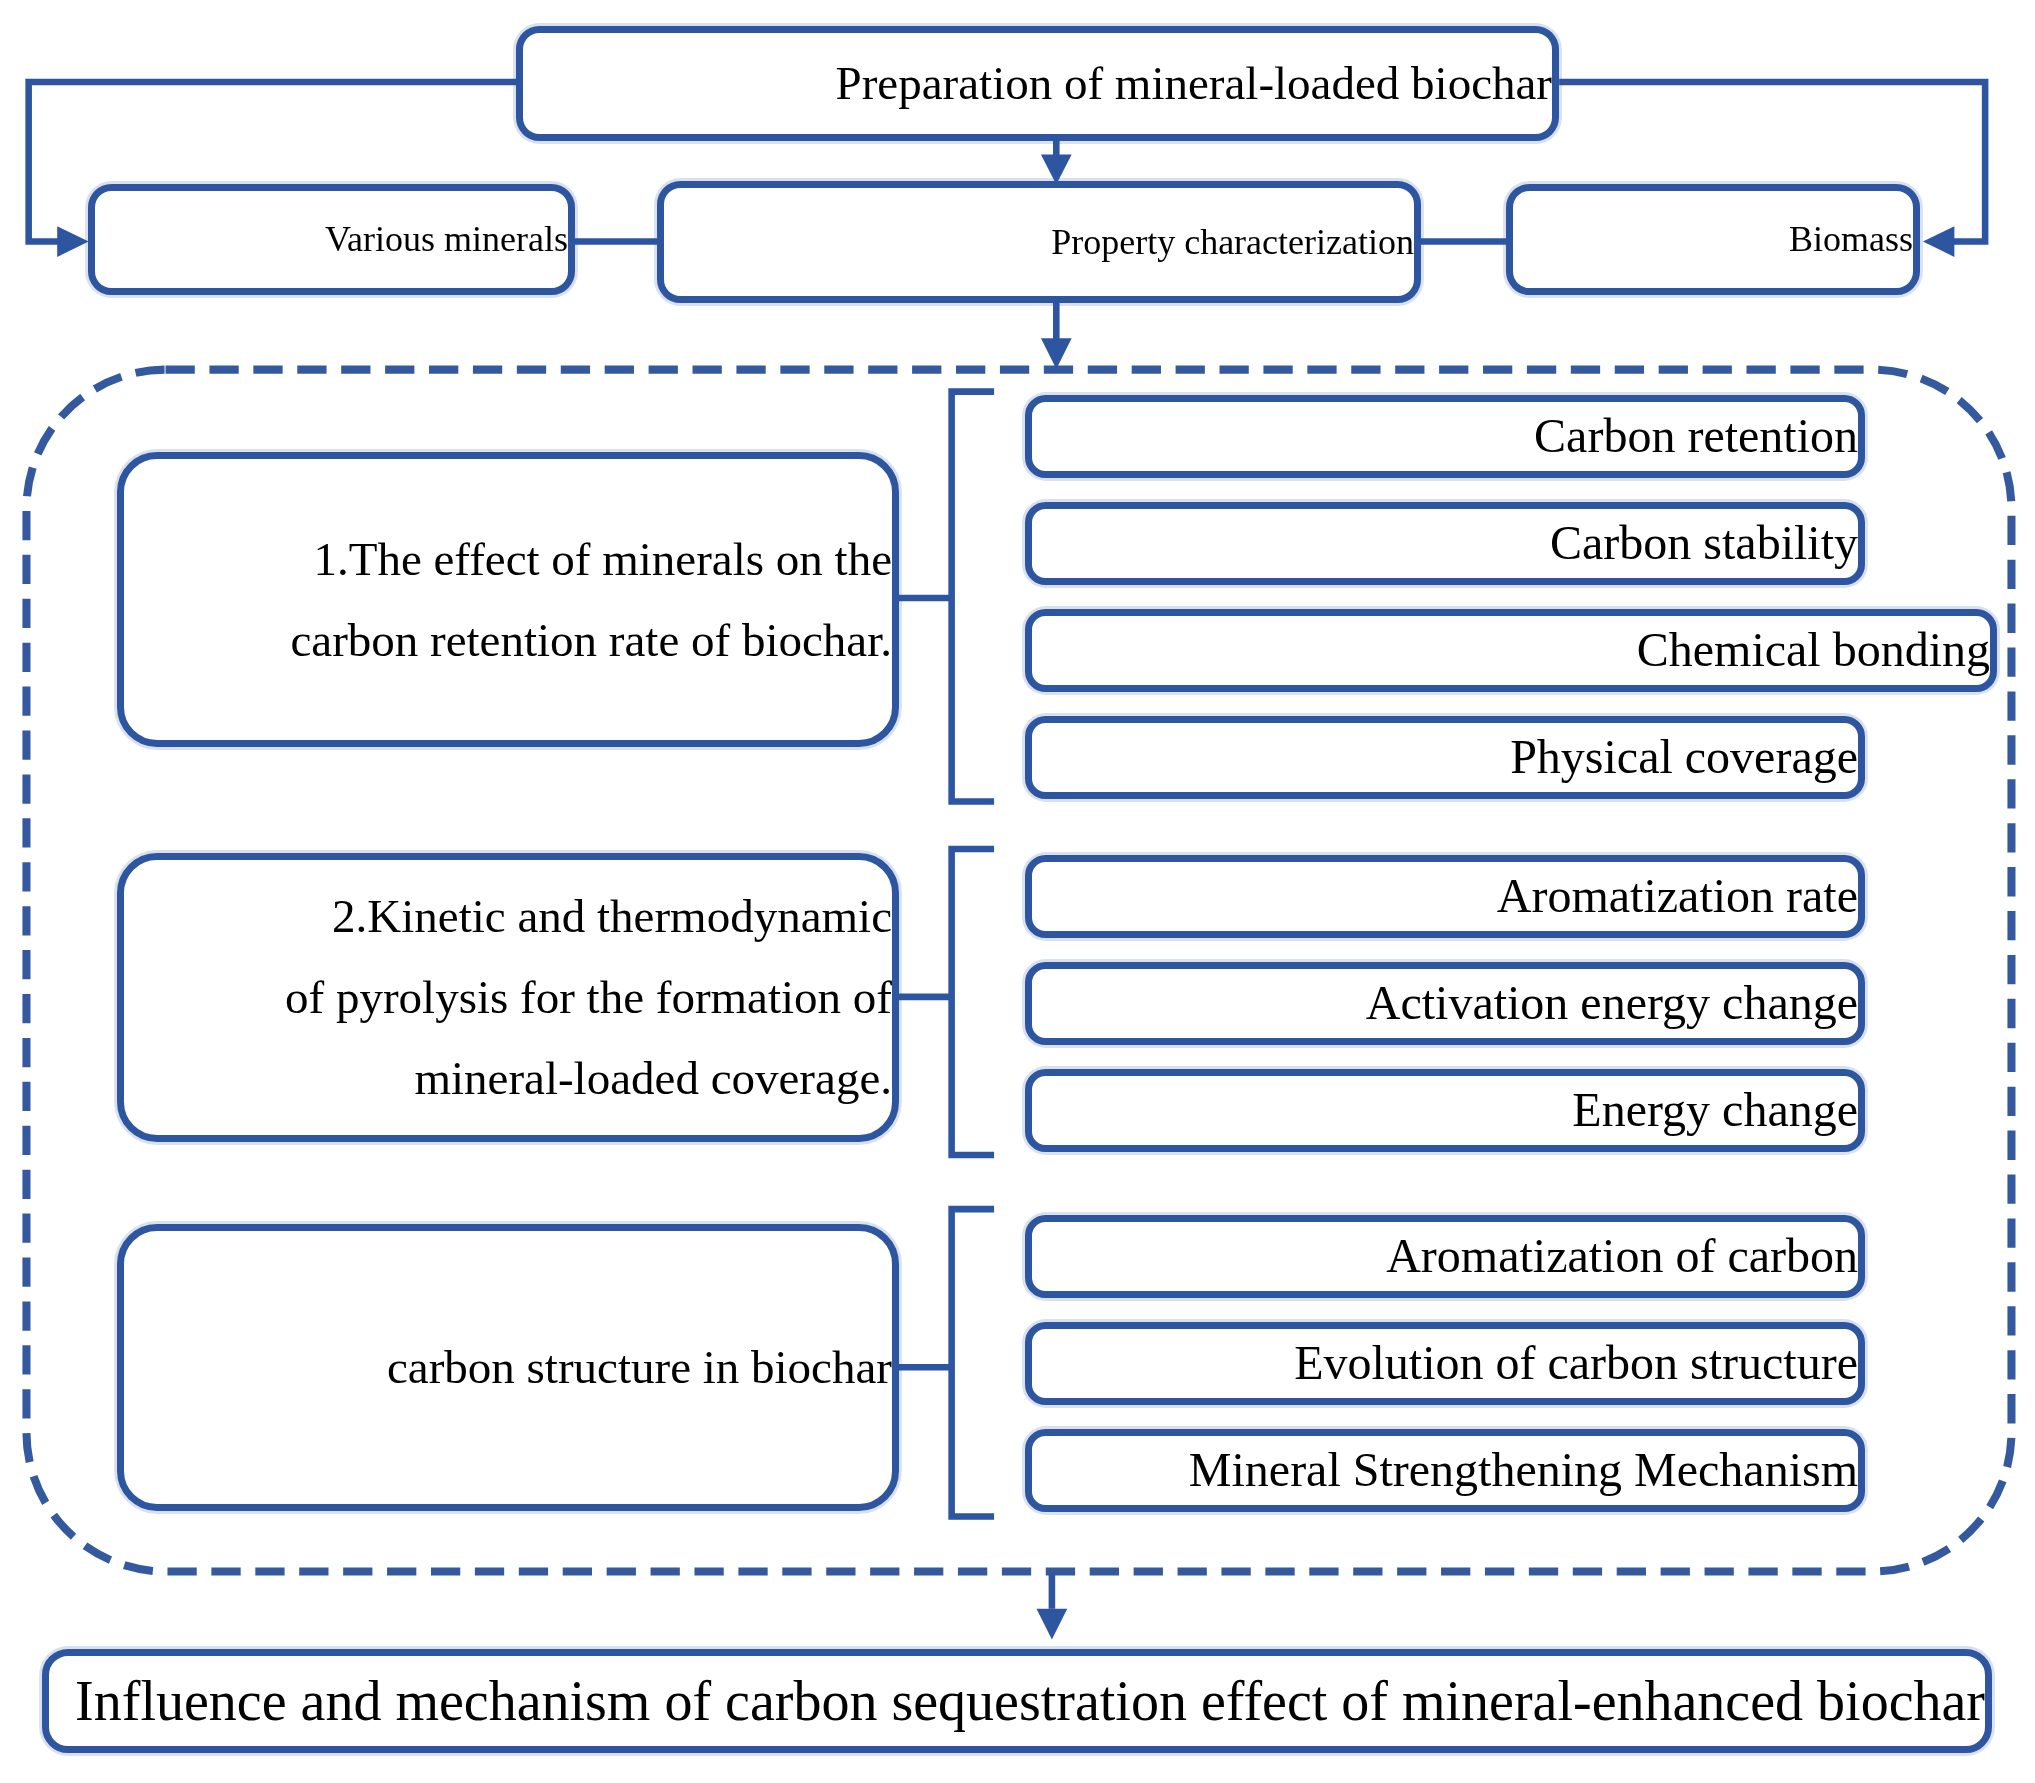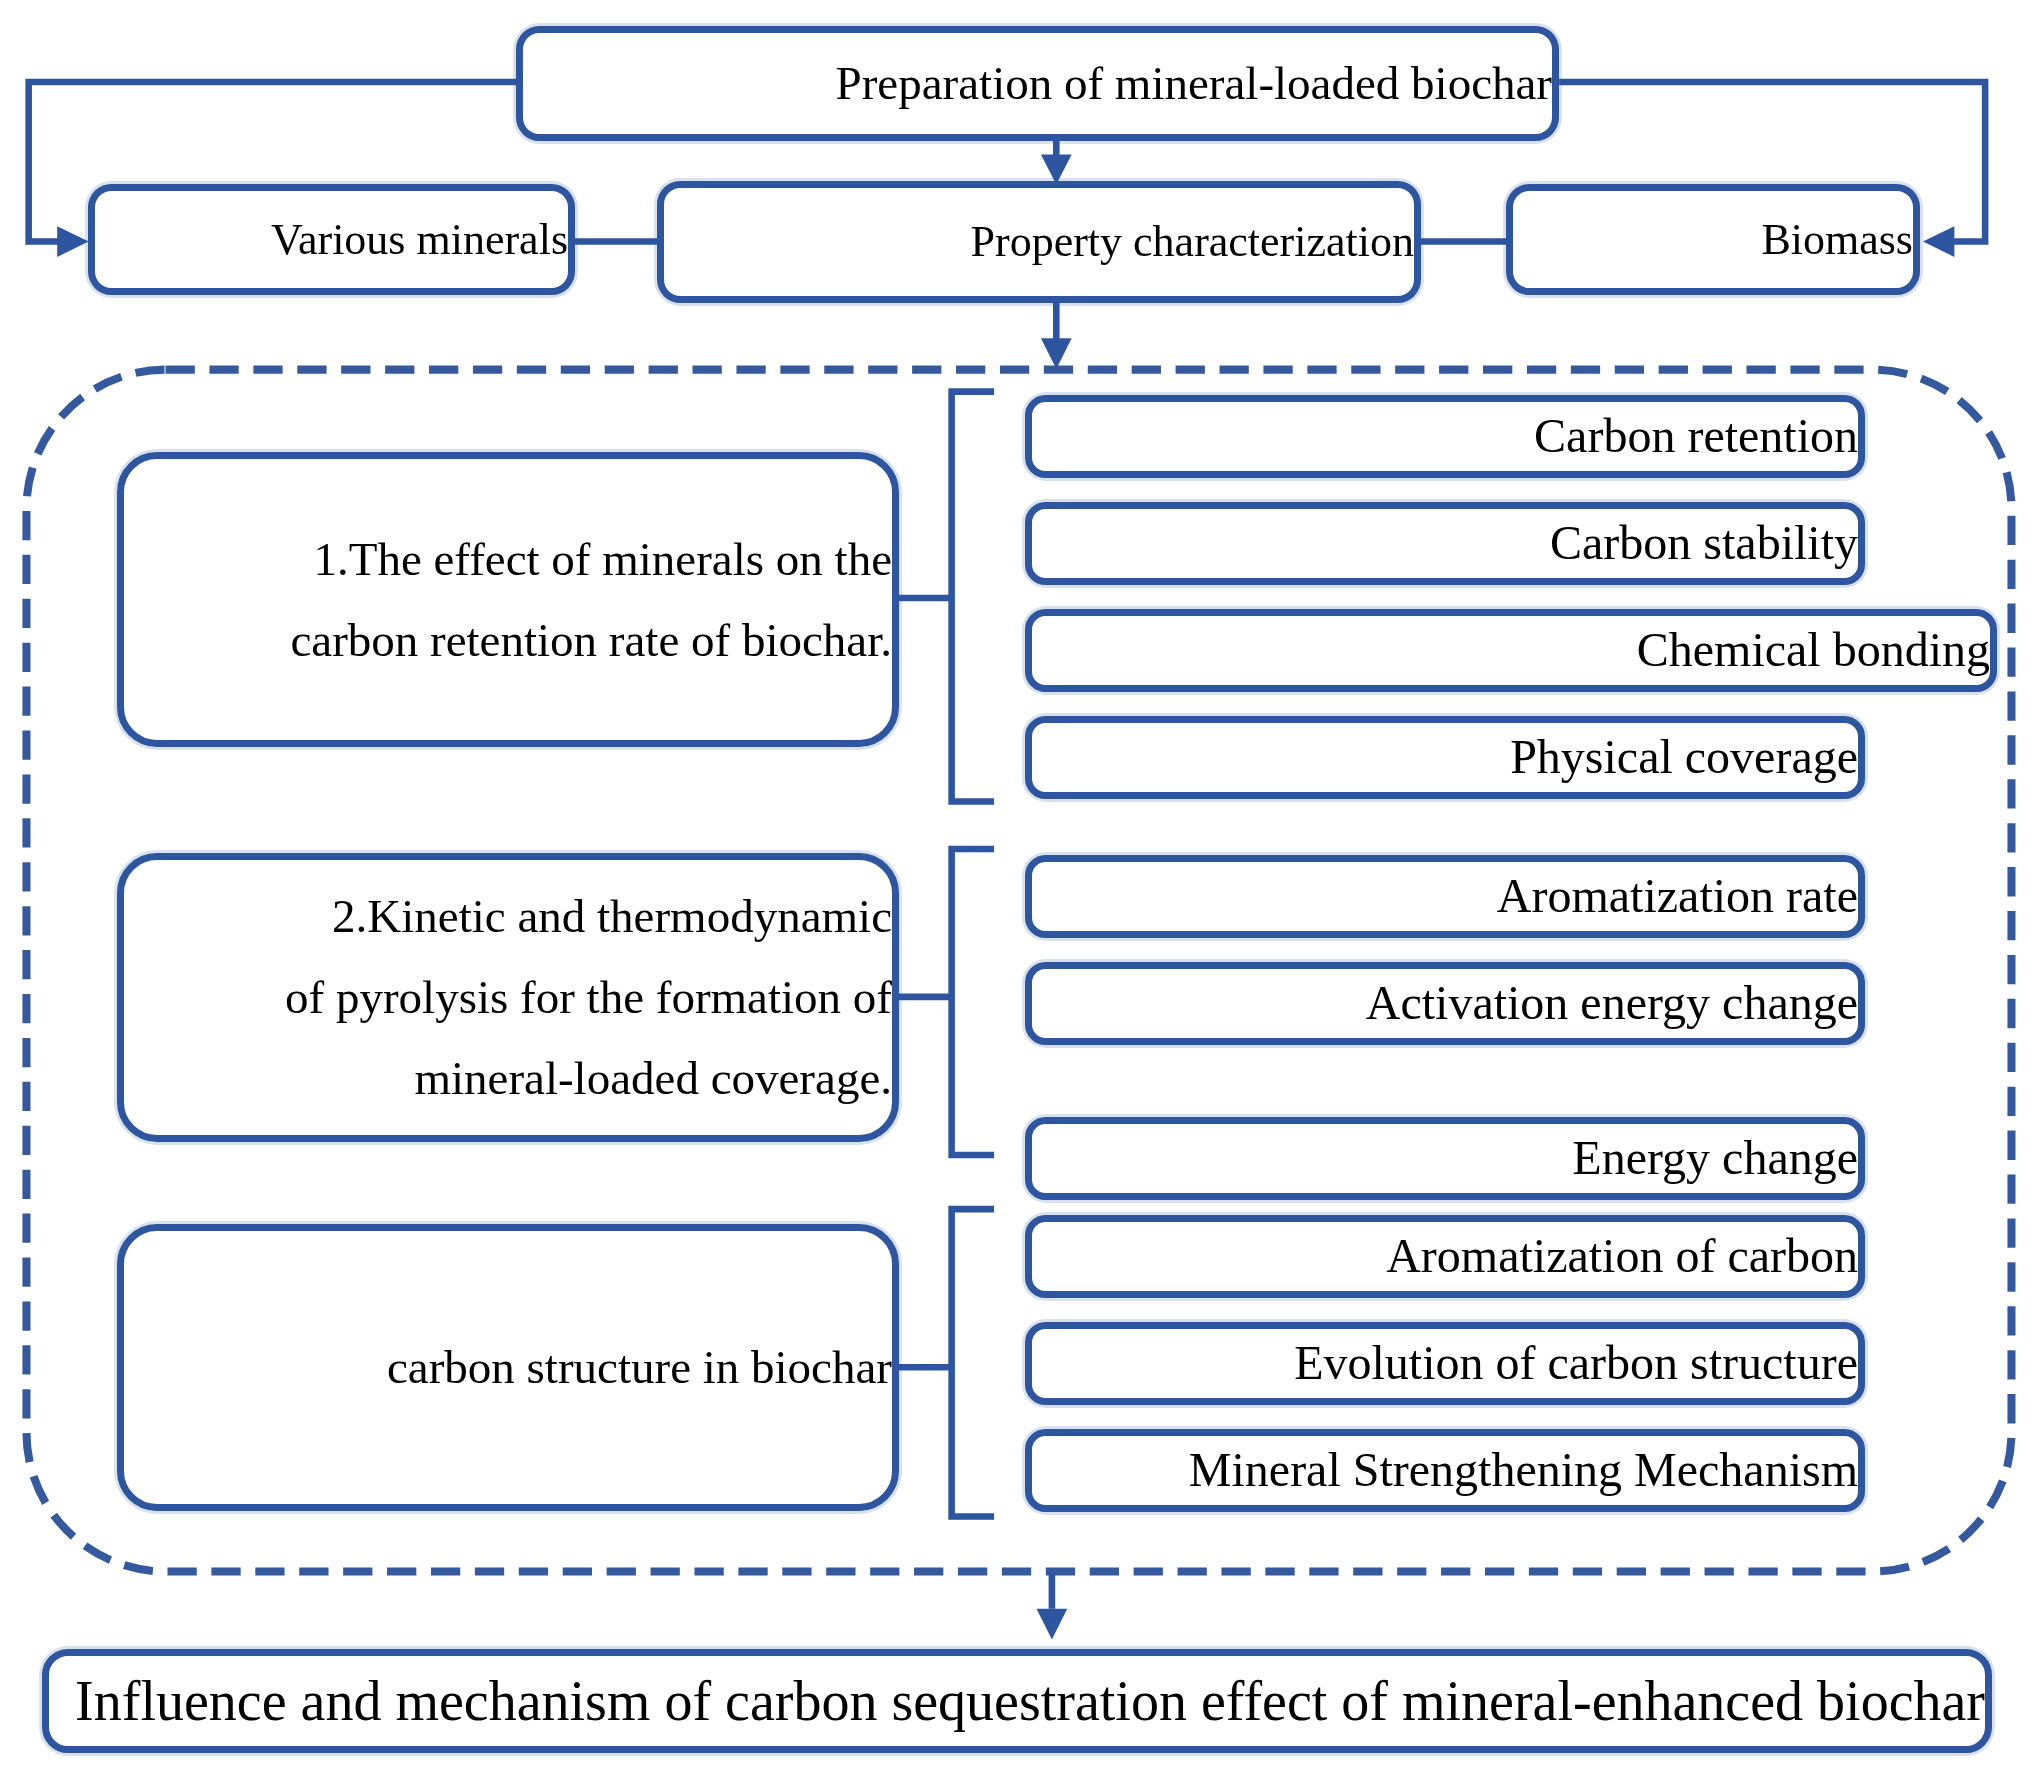--- a/index.html
+++ b/index.html
@@ -31,21 +31,21 @@
     display:flex;
     flex-direction:column;
     align-items:flex-end;
     justify-content:center;
     text-align:center;
     font-size:47px;
     line-height:1.3;
     box-shadow:0 0 0 2.9px var(--halo);
     z-index:2;
   }
-  .row2{font-size:44px;padding-left:36px;}
+  .row2{font-size:36px;padding-left:36px;}
   .left-box{border-radius:40px;font-size:47px;line-height:1.72;}
   .right-box{border-radius:20.5px;font-size:48px;}
   .bottom-box{font-size:56px;border-radius:26px;}
   .line{display:block;}
 </style>
 </head>
 <body>
 
 <div class="canvas">
 
@@ -121,21 +121,21 @@
     <span class="line">of pyrolysis for the formation of</span>
     <span class="line">mineral-loaded coverage.</span>
   </div>
 
   <div class="box right-box" style="left:1025px;top:855px;width:840px;height:83px;">
     <span class="line">Aromatization rate</span>
   </div>
   <div class="box right-box" style="left:1025px;top:962px;width:840px;height:83px;">
     <span class="line">Activation energy change</span>
   </div>
-  <div class="box right-box" style="left:1025px;top:1069px;width:840px;height:83px;margin-top:48px;">
+  <div class="box right-box" style="left:1025px;top:1069px;width:840px;height:83px;">
     <span class="line">Energy change</span>
   </div>
 
   <div class="box left-box" style="left:117px;top:1224px;width:782px;height:287px;">
     <span class="line">carbon structure in biochar</span>
   </div>
 
   <div class="box right-box" style="left:1025px;top:1215px;width:840px;height:83px;">
     <span class="line">Aromatization of carbon</span>
   </div>

